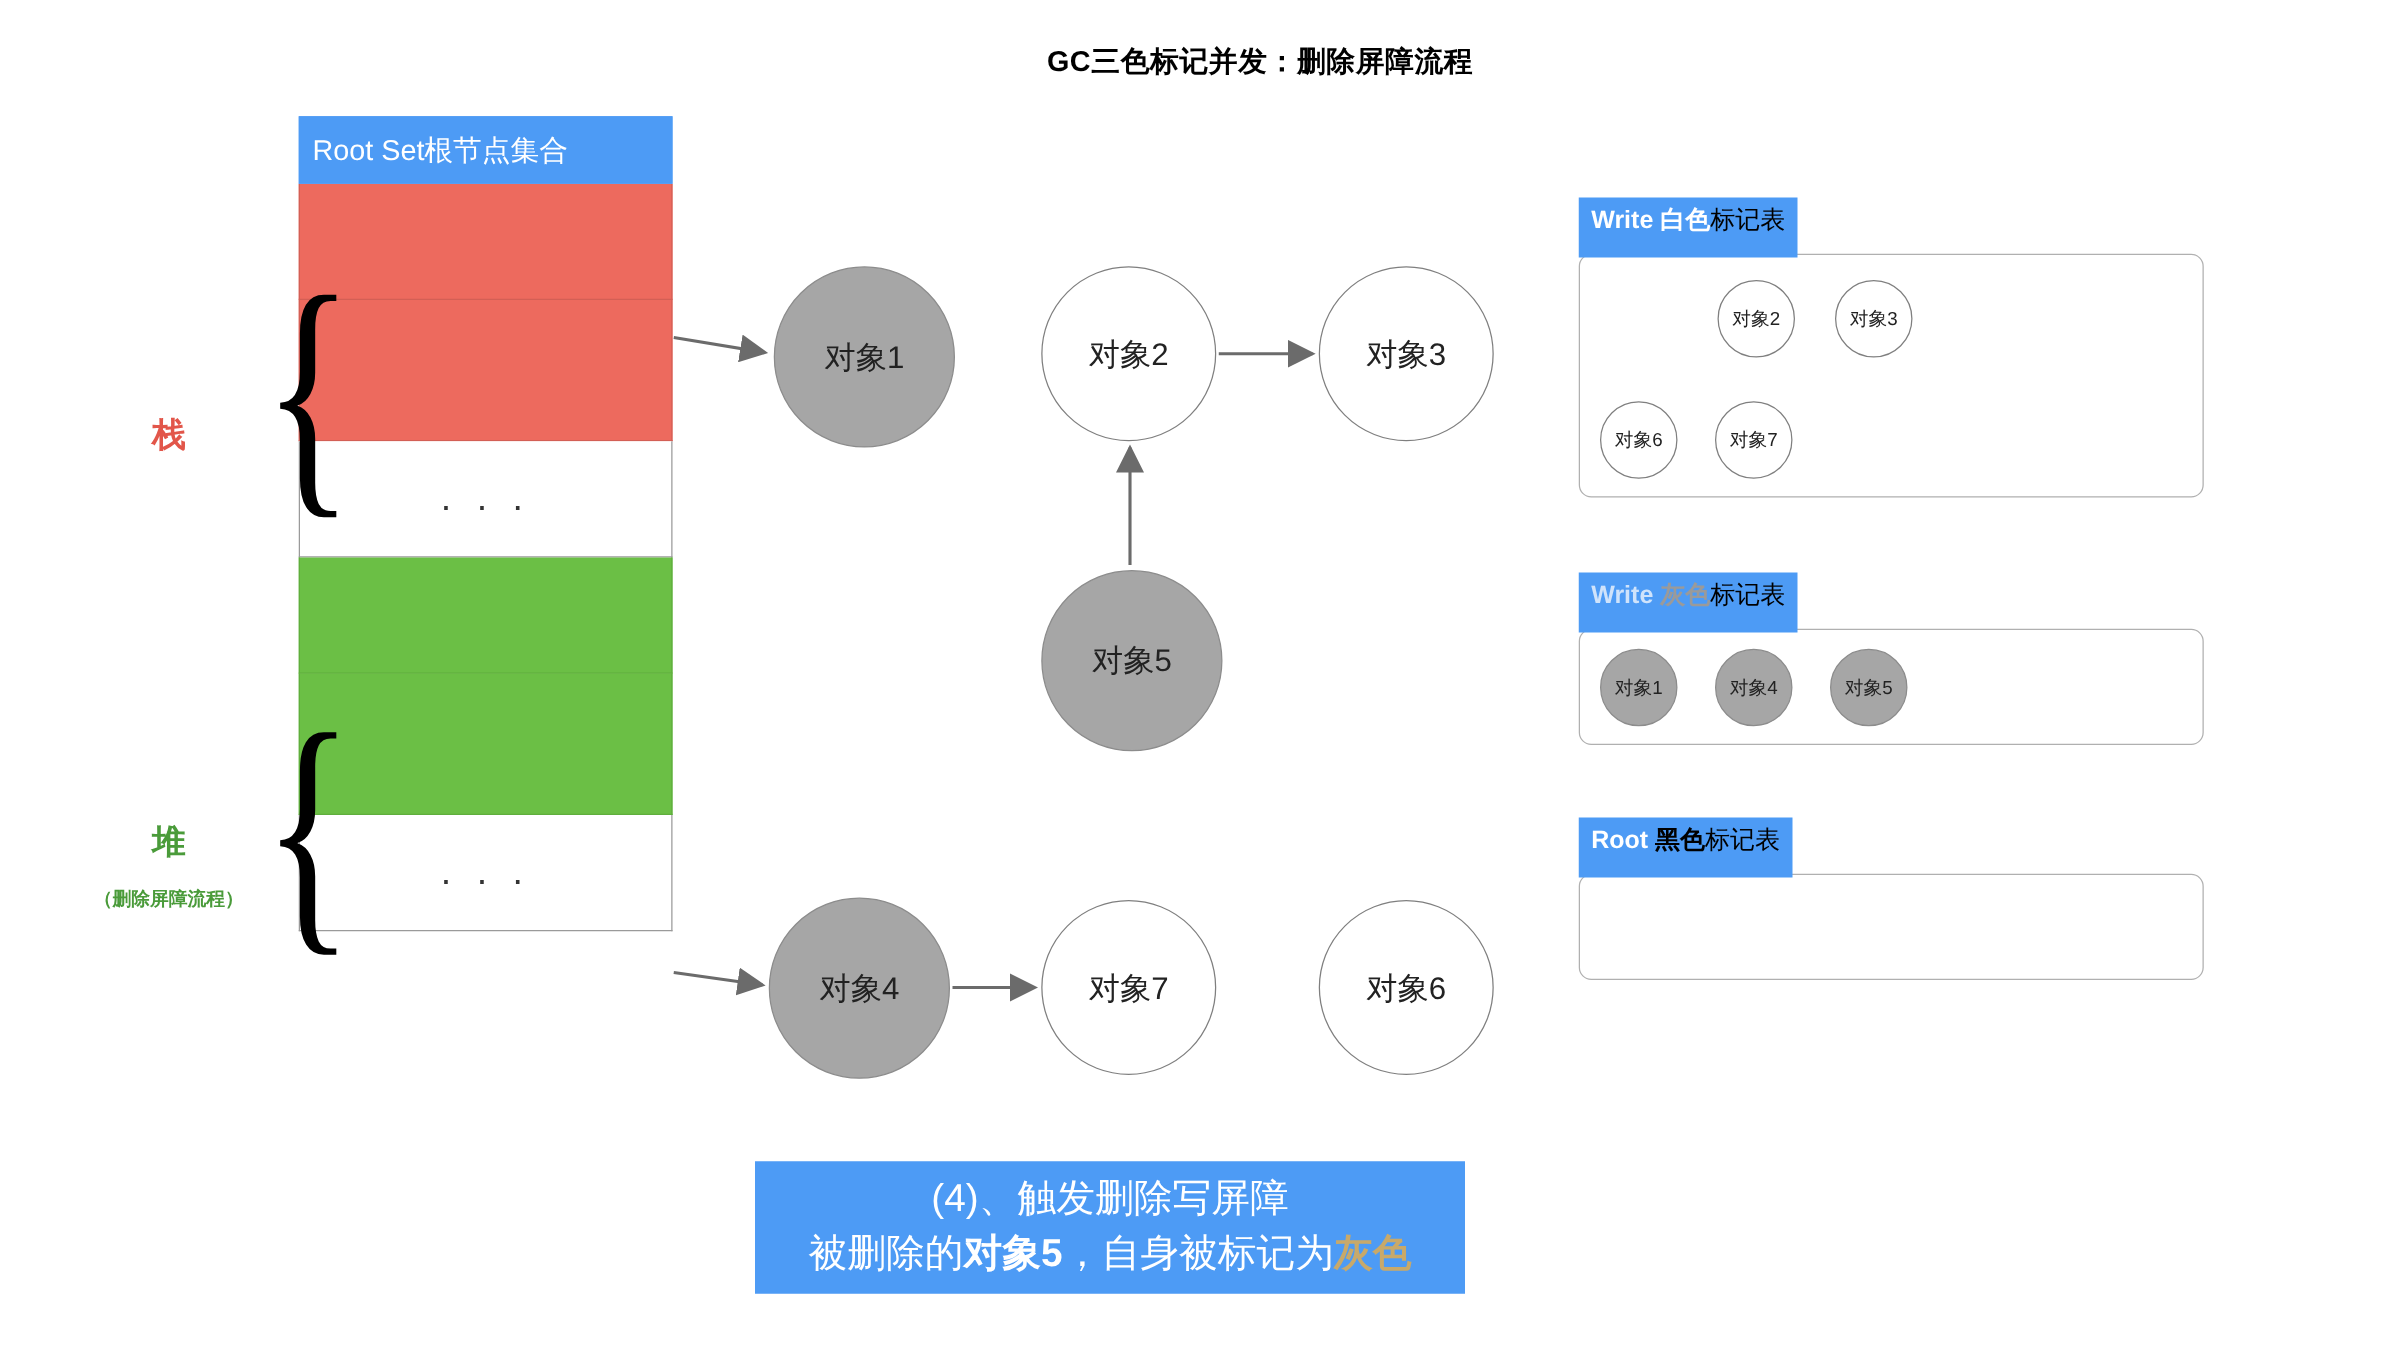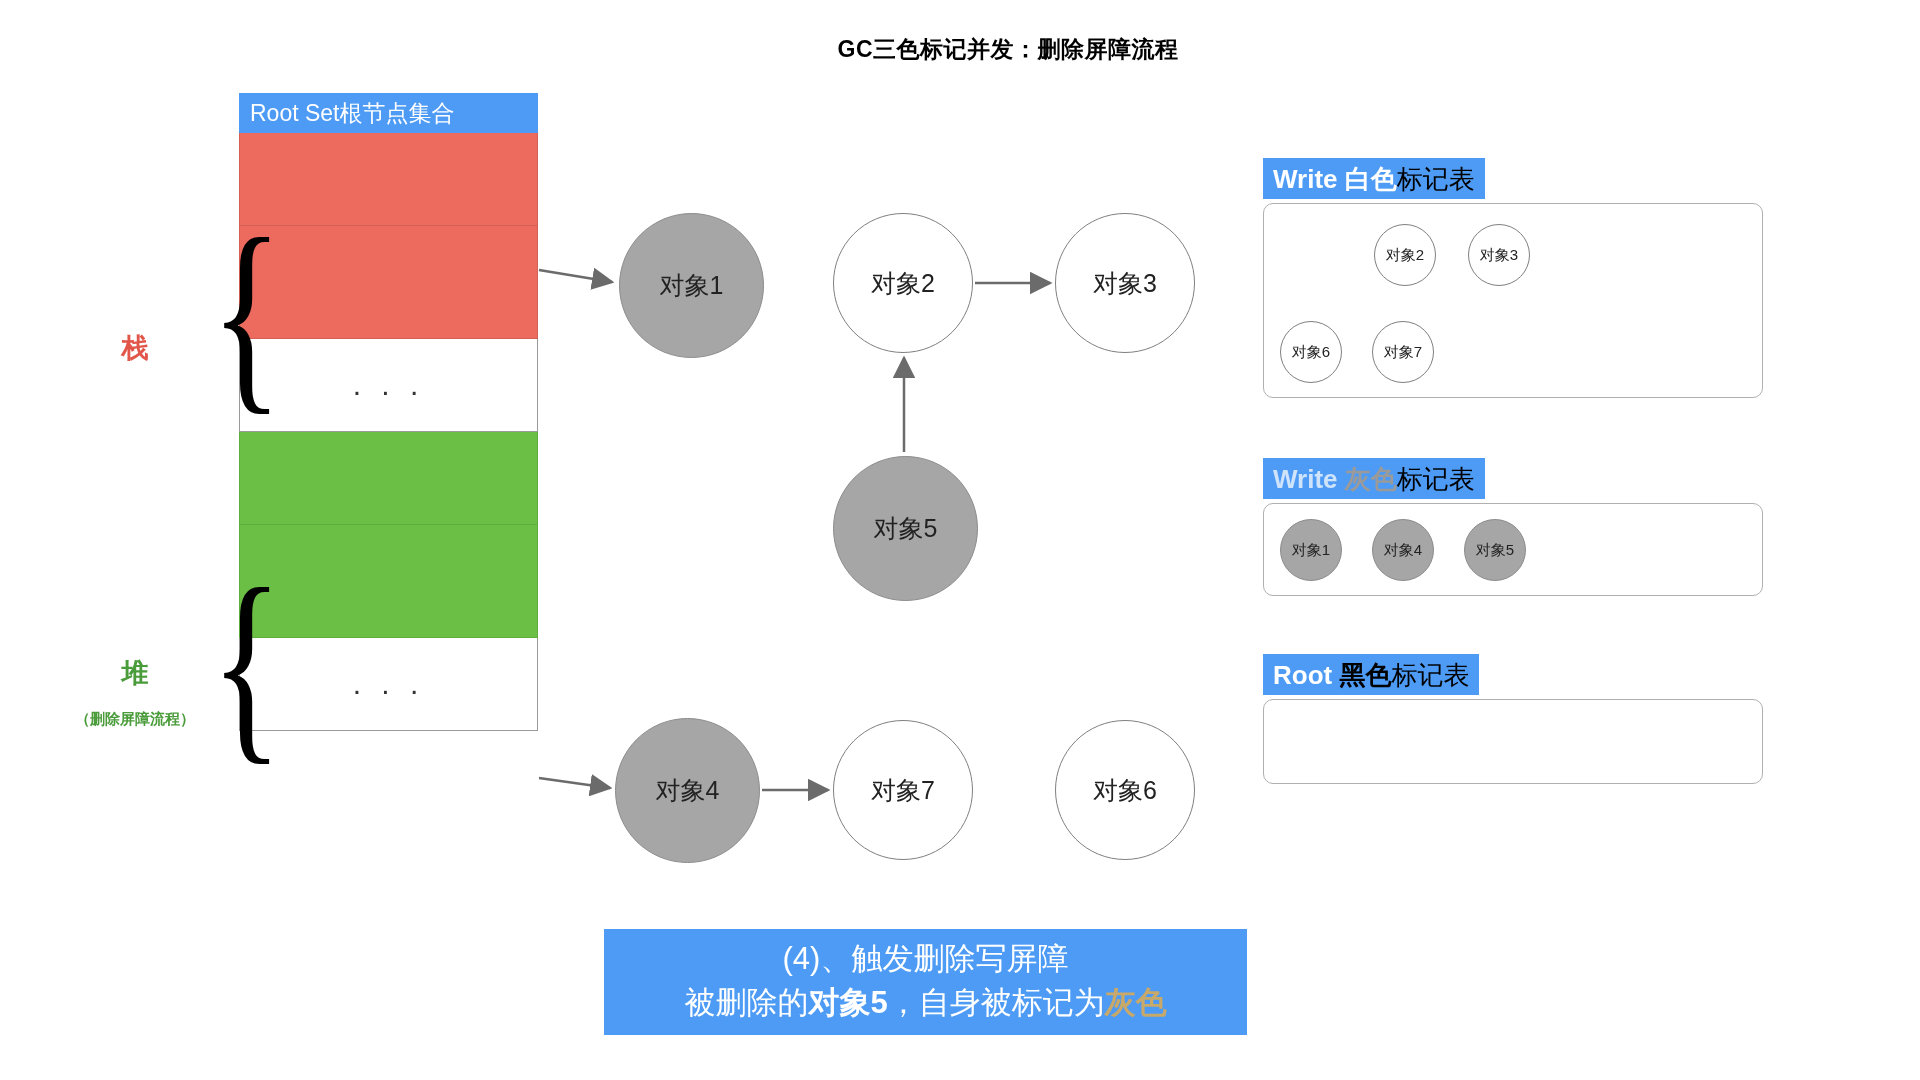--- a/index.html
+++ b/index.html
@@ -51,21 +51,21 @@
     background: #f2c832;
     border: 1px solid #d9b42c;
     display: flex;
     align-items: center;
     justify-content: center;
     color: #ffffff;
     font-size: 24px;
     font-weight: bold;
   }
   .rootset-box {
-    height: 40px;
+    height: 54px;
     background: #4d9bf5;
     border: 1px solid #4d9bf5;
     display: flex;
     align-items: center;
     justify-content: flex-start;
     padding-left: 10px;
     color: #ffffff;
     font-size: 23px;
   }
   .cell {
@@ -121,22 +121,22 @@
     background: #ffffff;
   }
   .node.grey { background: #a6a6a6; border-color: #8c8c8c; }
 
   
   .table-wrap { position: absolute; }
   .table-head {
     position: absolute;
     background: #4d9bf5;
     color: #ffffff;
-    font-size: 26px;
-    padding: 4px 10px 2px 10px;
+    font-size: 20px;
+    padding: 4px 10px 17px 10px;
     white-space: nowrap;
     z-index: 3;
   }
   .table-head .en { font-weight: bold; }
   .table-head .cn-white { color: #ffffff; font-weight: bold; }
   .table-head .cn-grey { color: #9a9a9a; font-weight: bold; }
   .table-head .cn-black { color: #000000; font-weight: bold; }
   .table-head .tail { color: #000000; }
   .table-body {
     position: absolute;
@@ -157,21 +157,21 @@
     font-size: 15px;
     color: #222222;
   }
   .mini.grey { background: #a6a6a6; border-color: #8c8c8c; }
 
   
   .caption {
     position: absolute;
     left: 604px;
     top: 929px;
-    width: 643px;
+    width: 568px;
     background: #4d9bf5;
     color: #ffffff;
     text-align: center;
     font-size: 31px;
     line-height: 1.42;
     padding: 8px 0 10px 0;
     box-sizing: border-box;
   }
   .caption .b { font-weight: bold; }
   .caption .grey-word { color: #c8a96a; font-weight: bold; }

